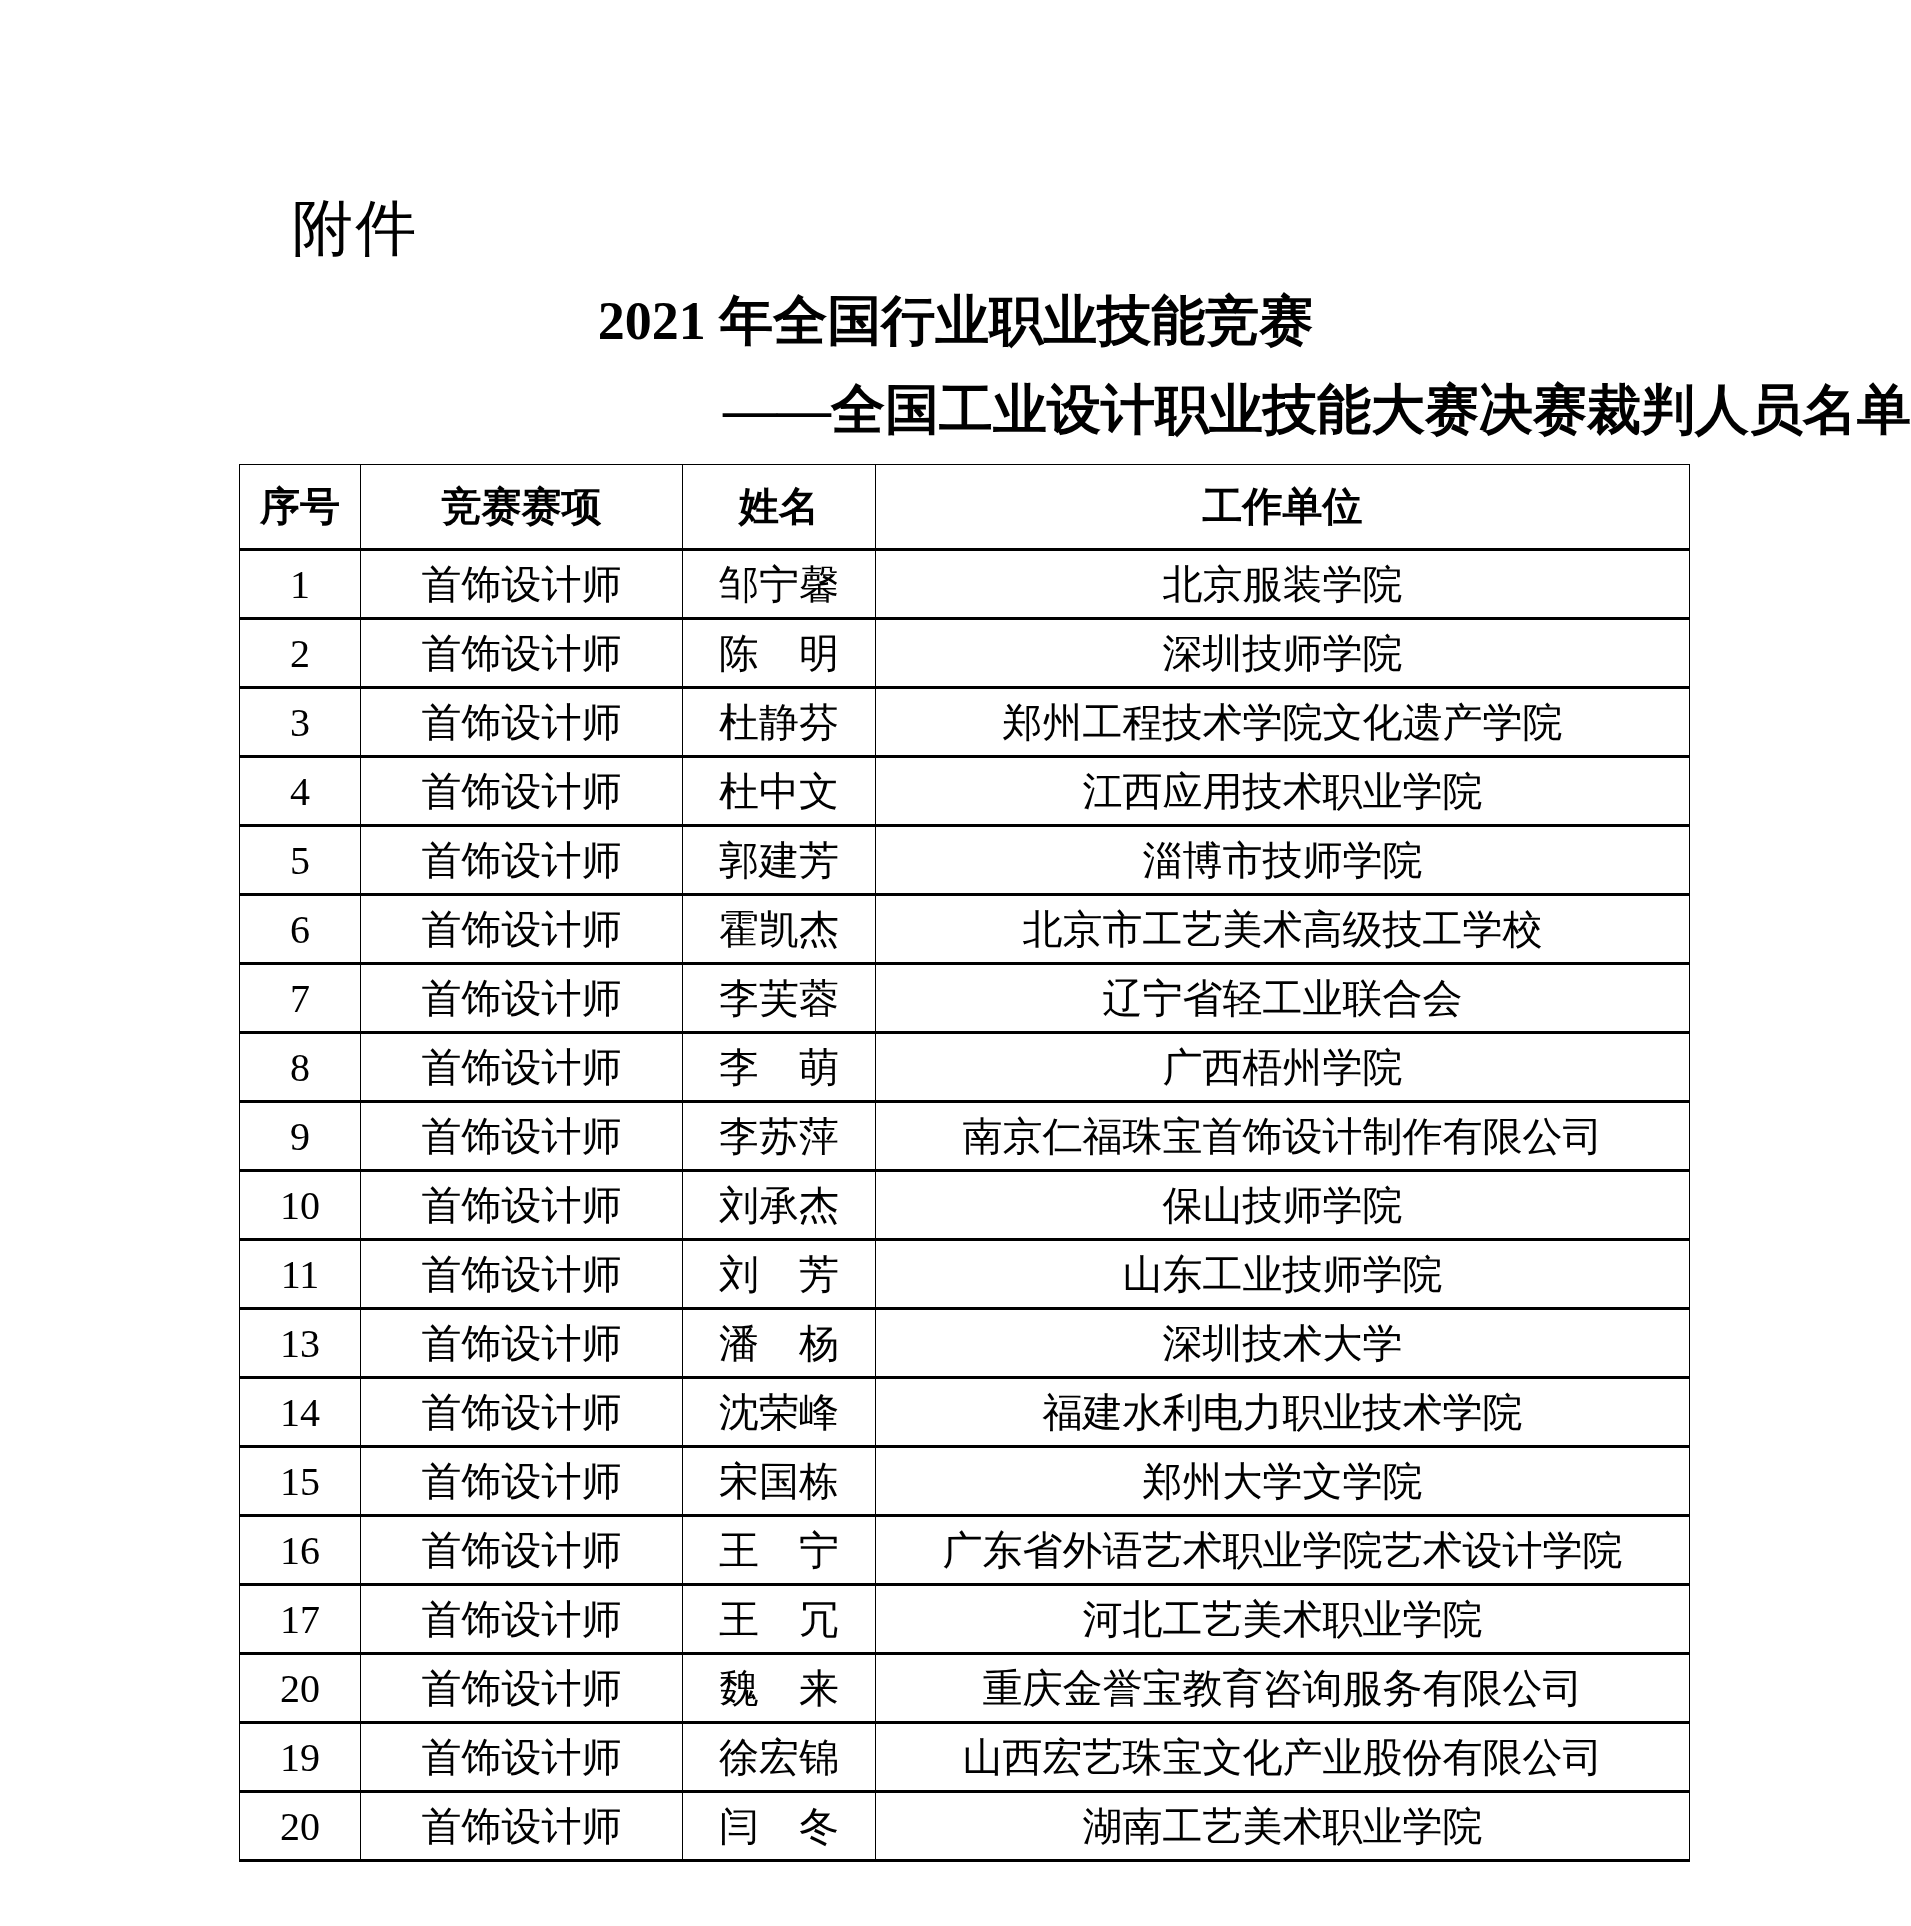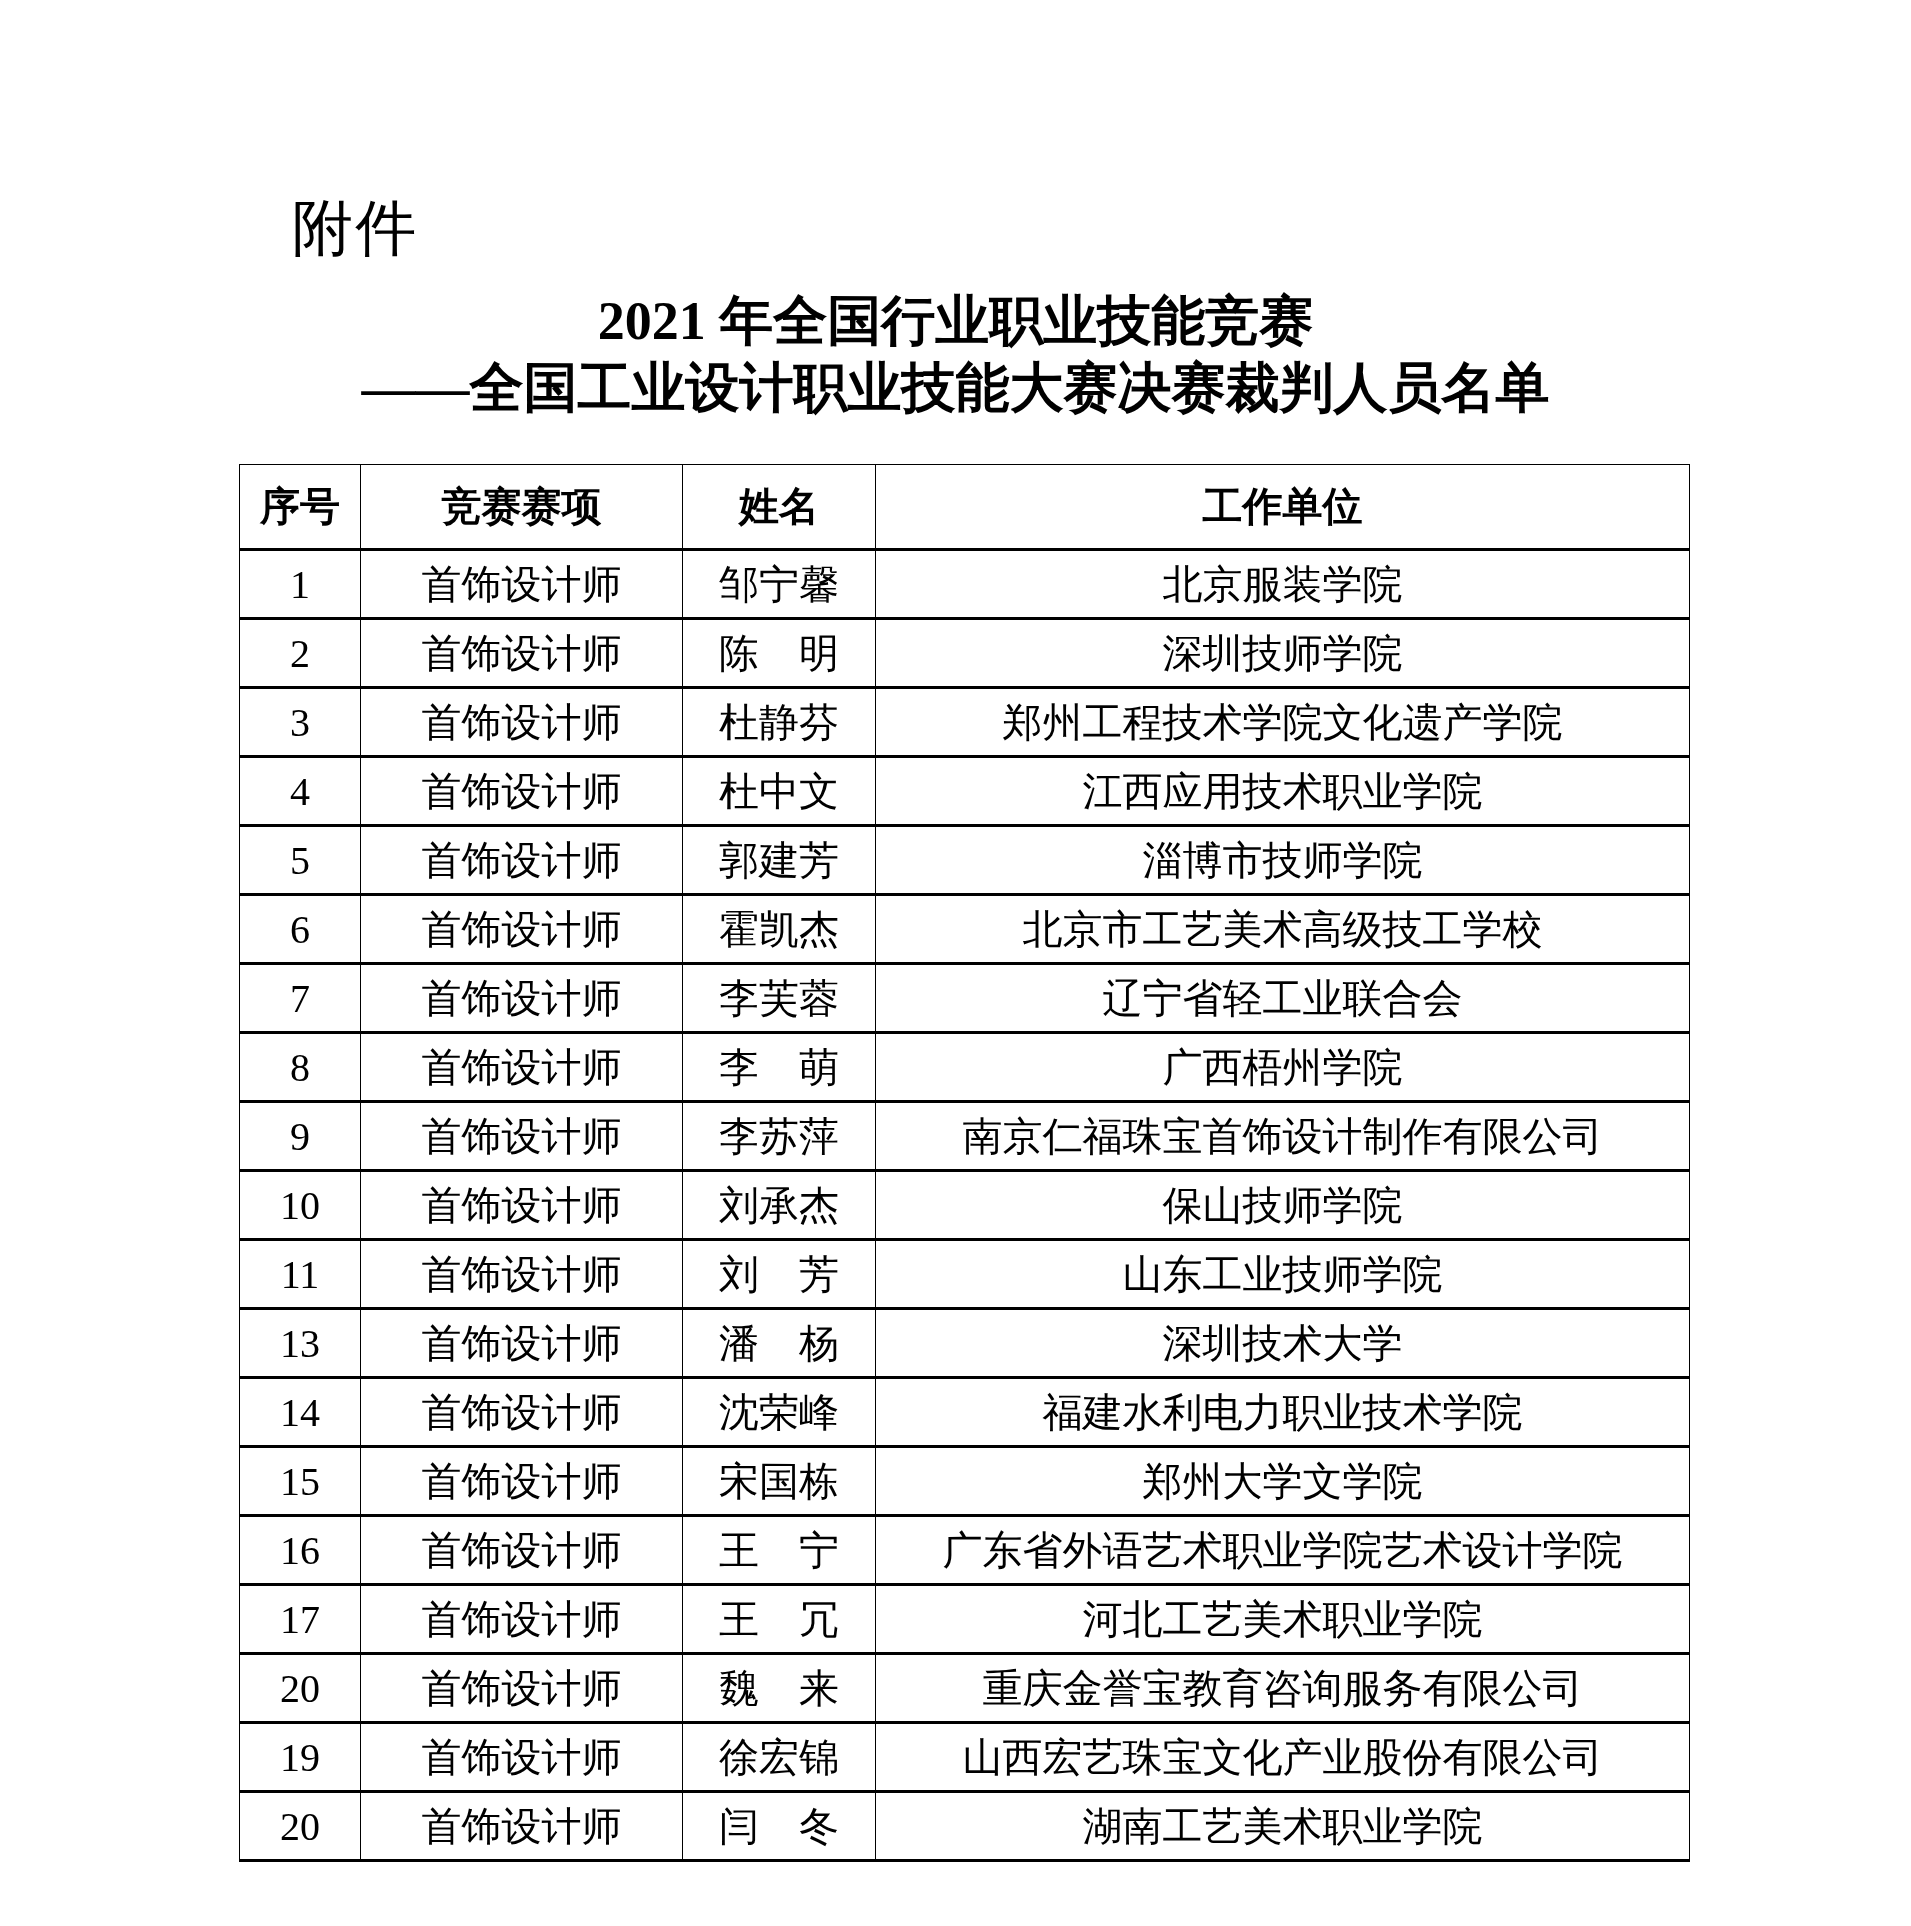--- a/index.html
+++ b/index.html
@@ -29,21 +29,21 @@
     position: absolute;
     left: 0;
     right: 0;
     text-align: center;
     font-weight: bold;
     font-size: 54px;
     line-height: 1.1;
     font-family: "Liberation Serif", "DejaVu Serif", serif;
   }
   .title-line1 { top: 292px; }
-  .title-line2 { top: 359px; }
+  .title-line2 { top: 381px; text-align: right; }
 
   table.judges {
     position: absolute;
     left: 239px;
     top: 464px;
     width: 1449px;
     border-collapse: collapse;
     table-layout: fixed;
   }
   table.judges th,

